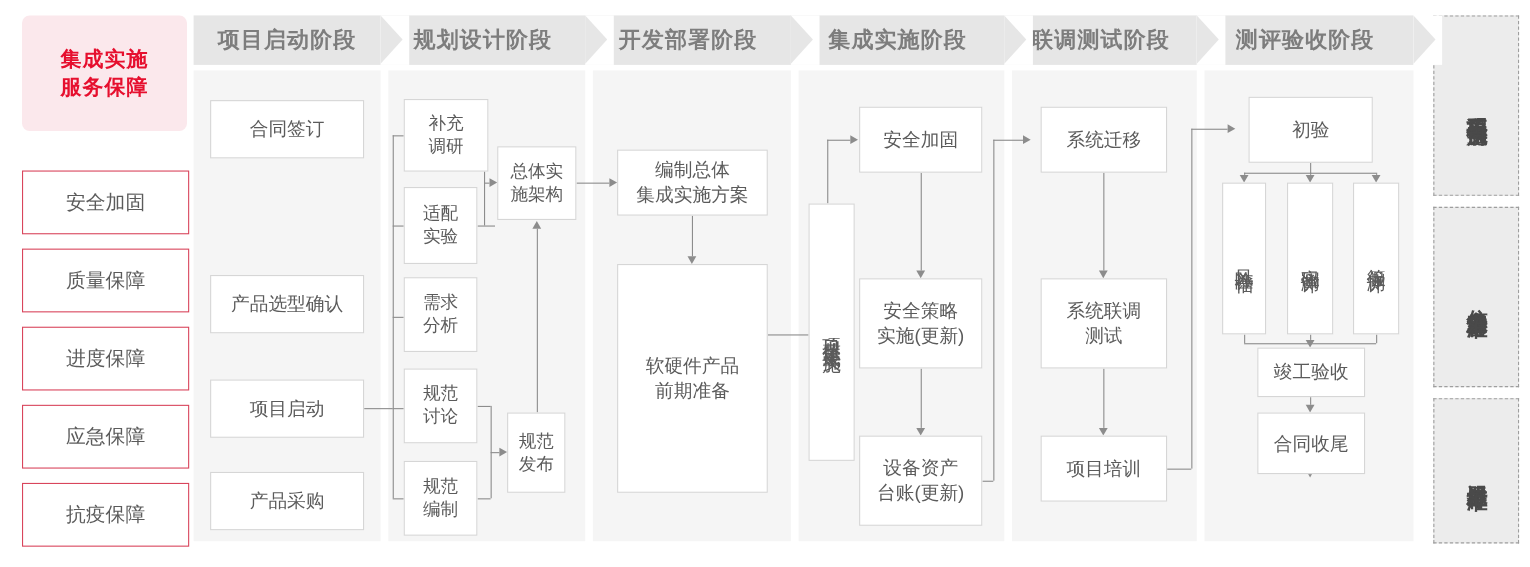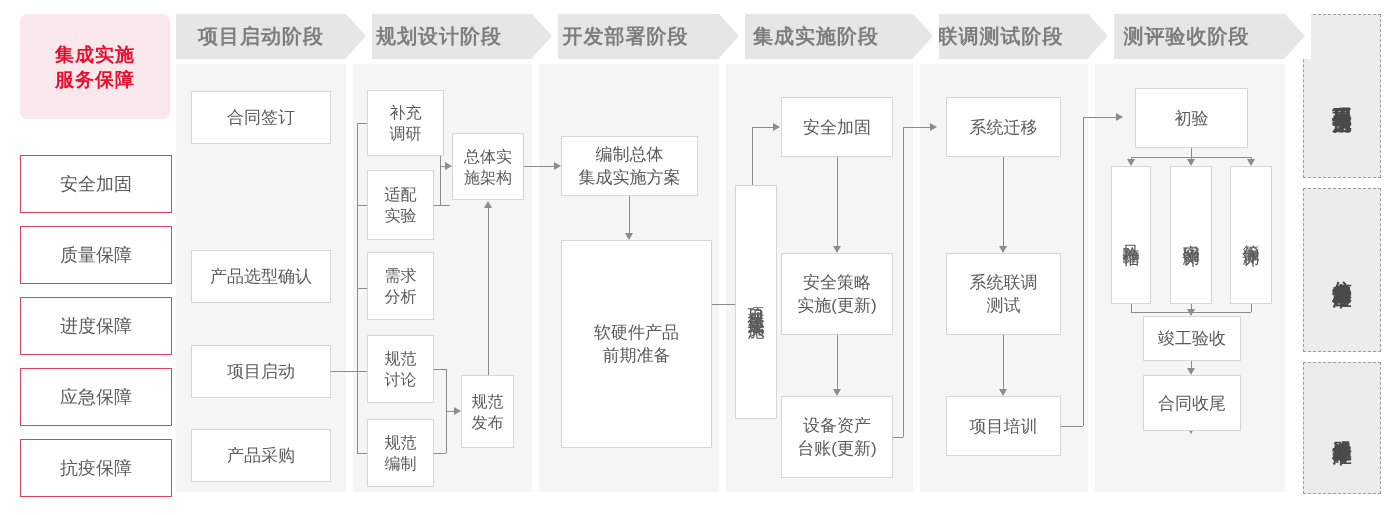--- a/index.html
+++ b/index.html
@@ -214,21 +214,21 @@
 
   <div class="ln lv" style="left:488px;top:208px;height:167px"></div>
   <div class="arw u" style="left:484px;top:201px"></div>
 
   <div class="ln lh" style="left:524px;top:166px;width:30px"></div>
   <div class="arw r" style="left:554px;top:162px"></div>
 
   <div class="node" style="left:561px;top:136px;width:137px;height:60px">
     <span><span>编制总体</span><br><span>集成实施方案</span></span>
     </div>
-  <div class="node" style="left:561px;top:240px;width:151px;height:208px">
+  <div class="node" style="left:561px;top:240px;width:137px;height:208px">
     <span><span>软硬件产品</span><br><span>前期准备</span></span>
     </div>
 
   <div class="ln lv" style="left:629px;top:196px;height:37px"></div>
   <div class="arw d" style="left:625px;top:233px"></div>
 
   <div class="ln lh" style="left:698px;top:304px;width:38px"></div>
   <div class="arw r" style="left:736px;top:300px"></div>
 
   <div class="node vert" style="left:735px;top:185px;width:42px;height:234px">

